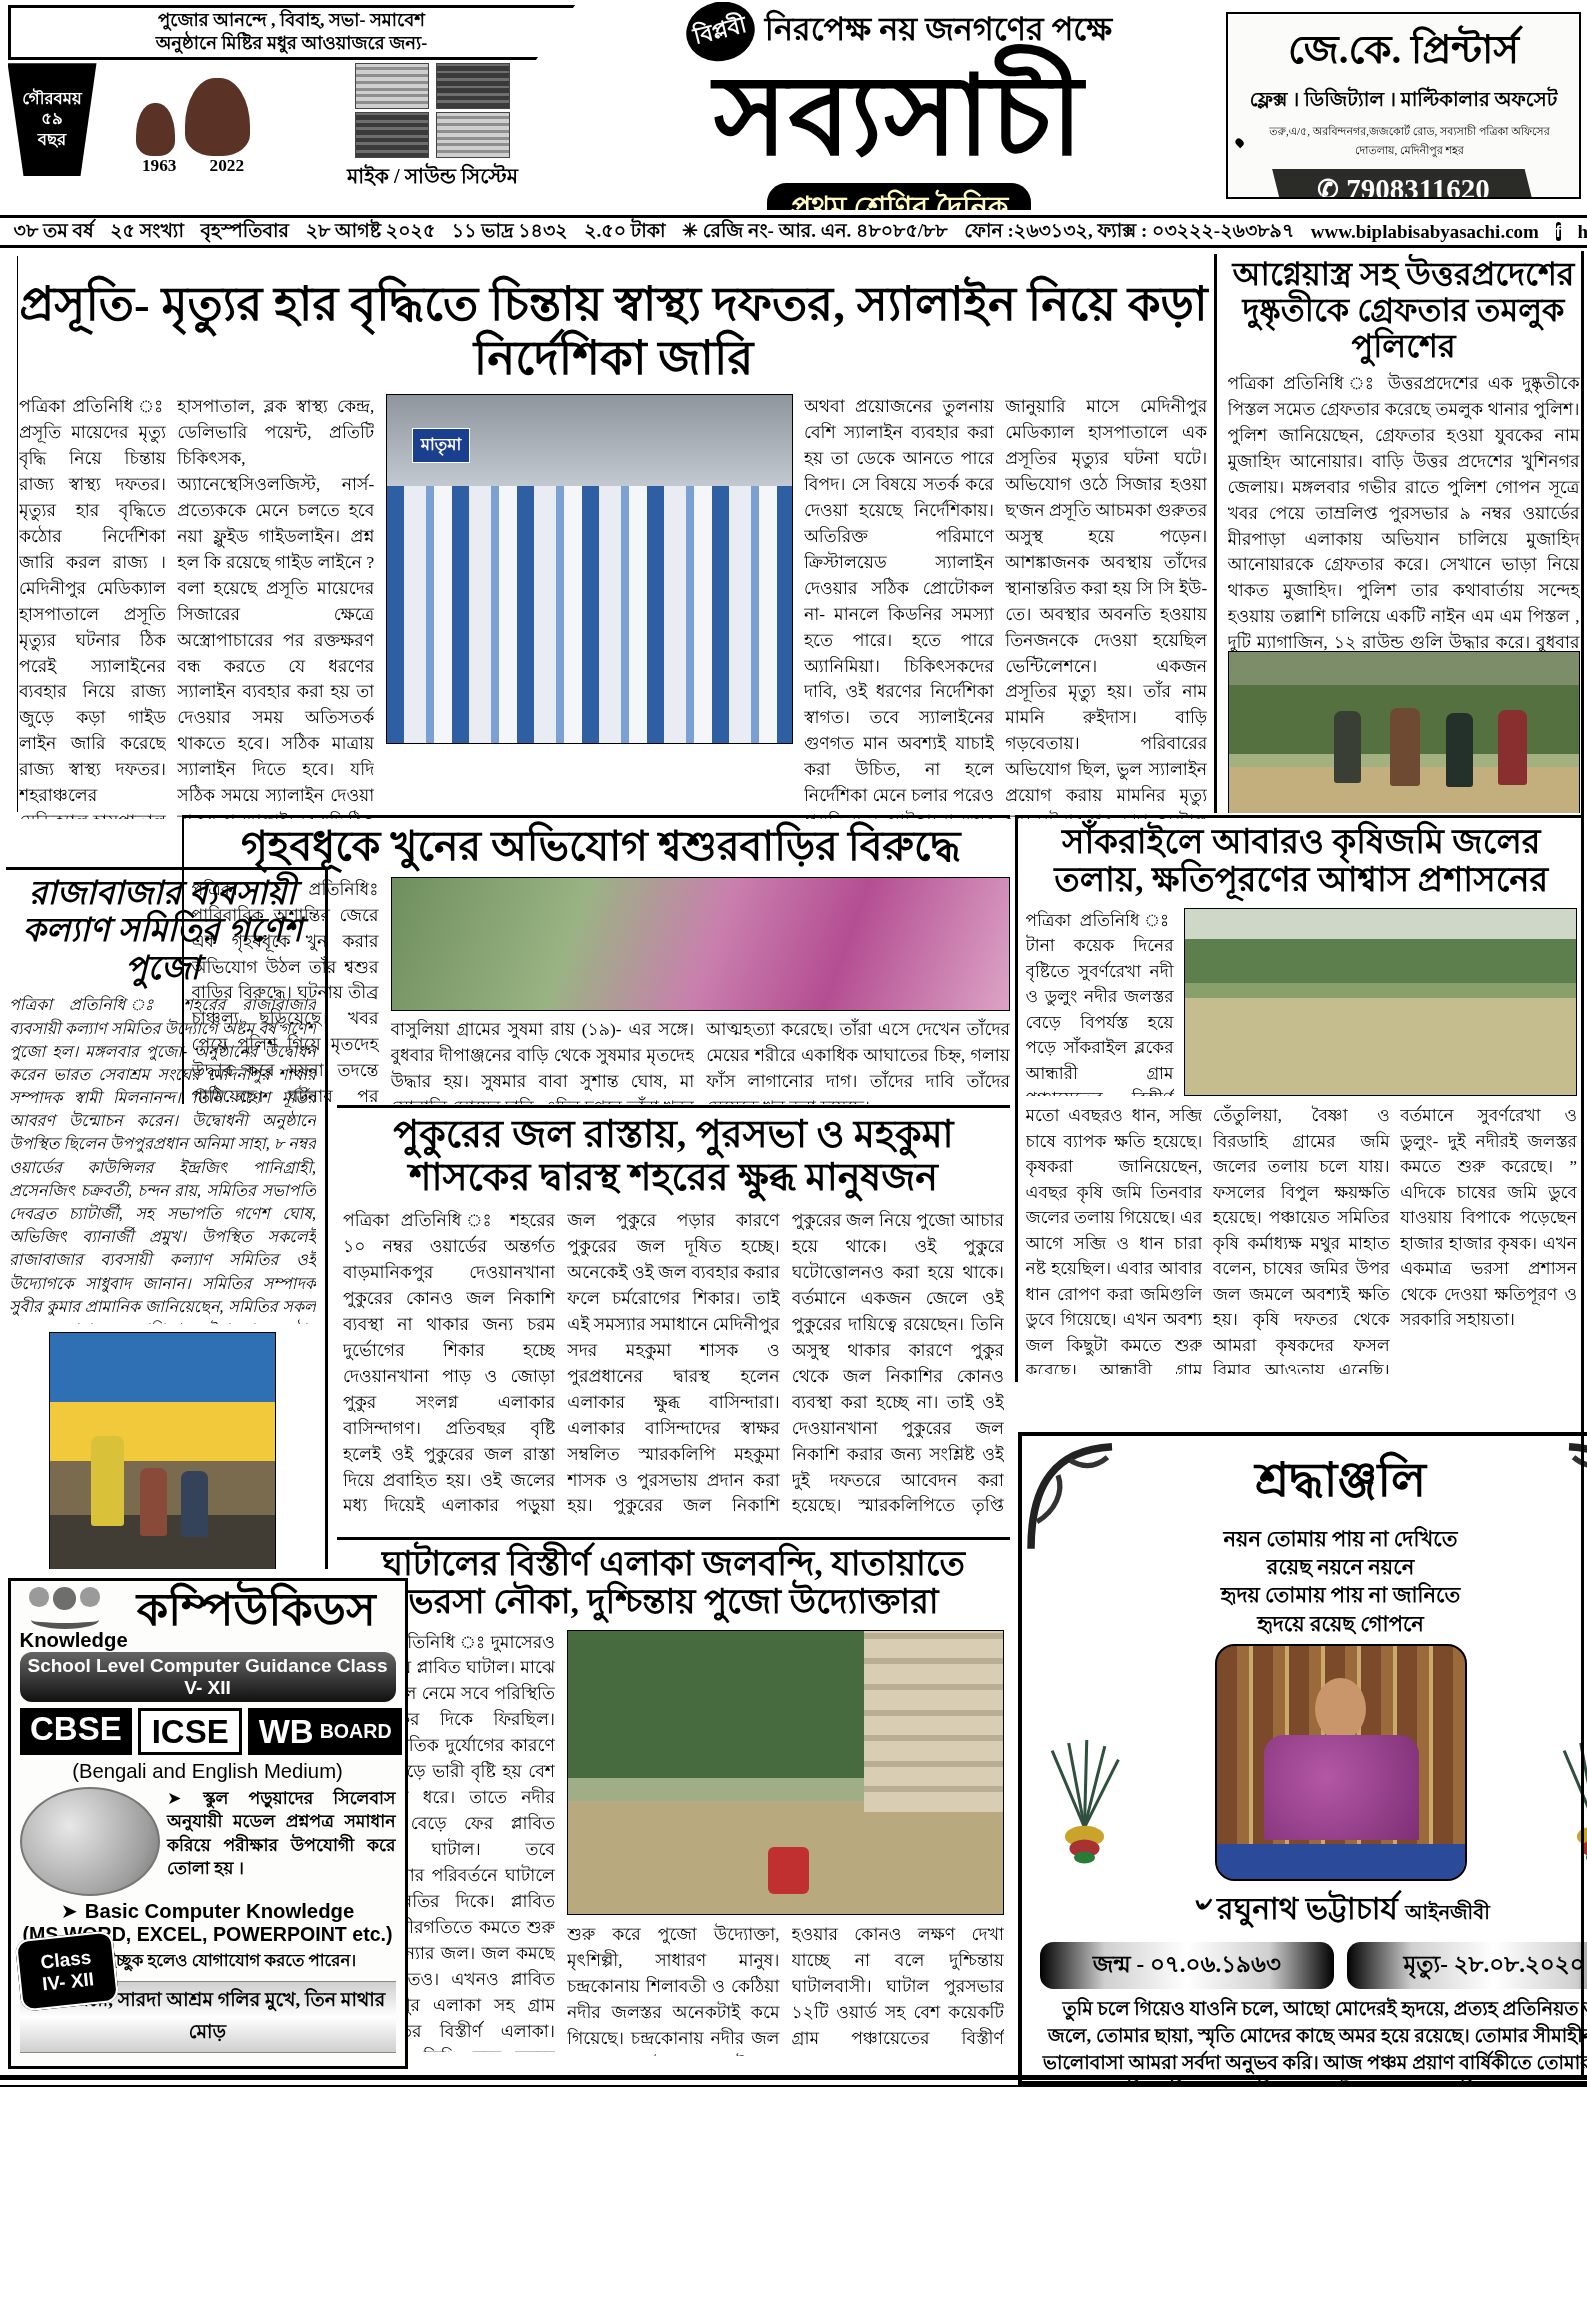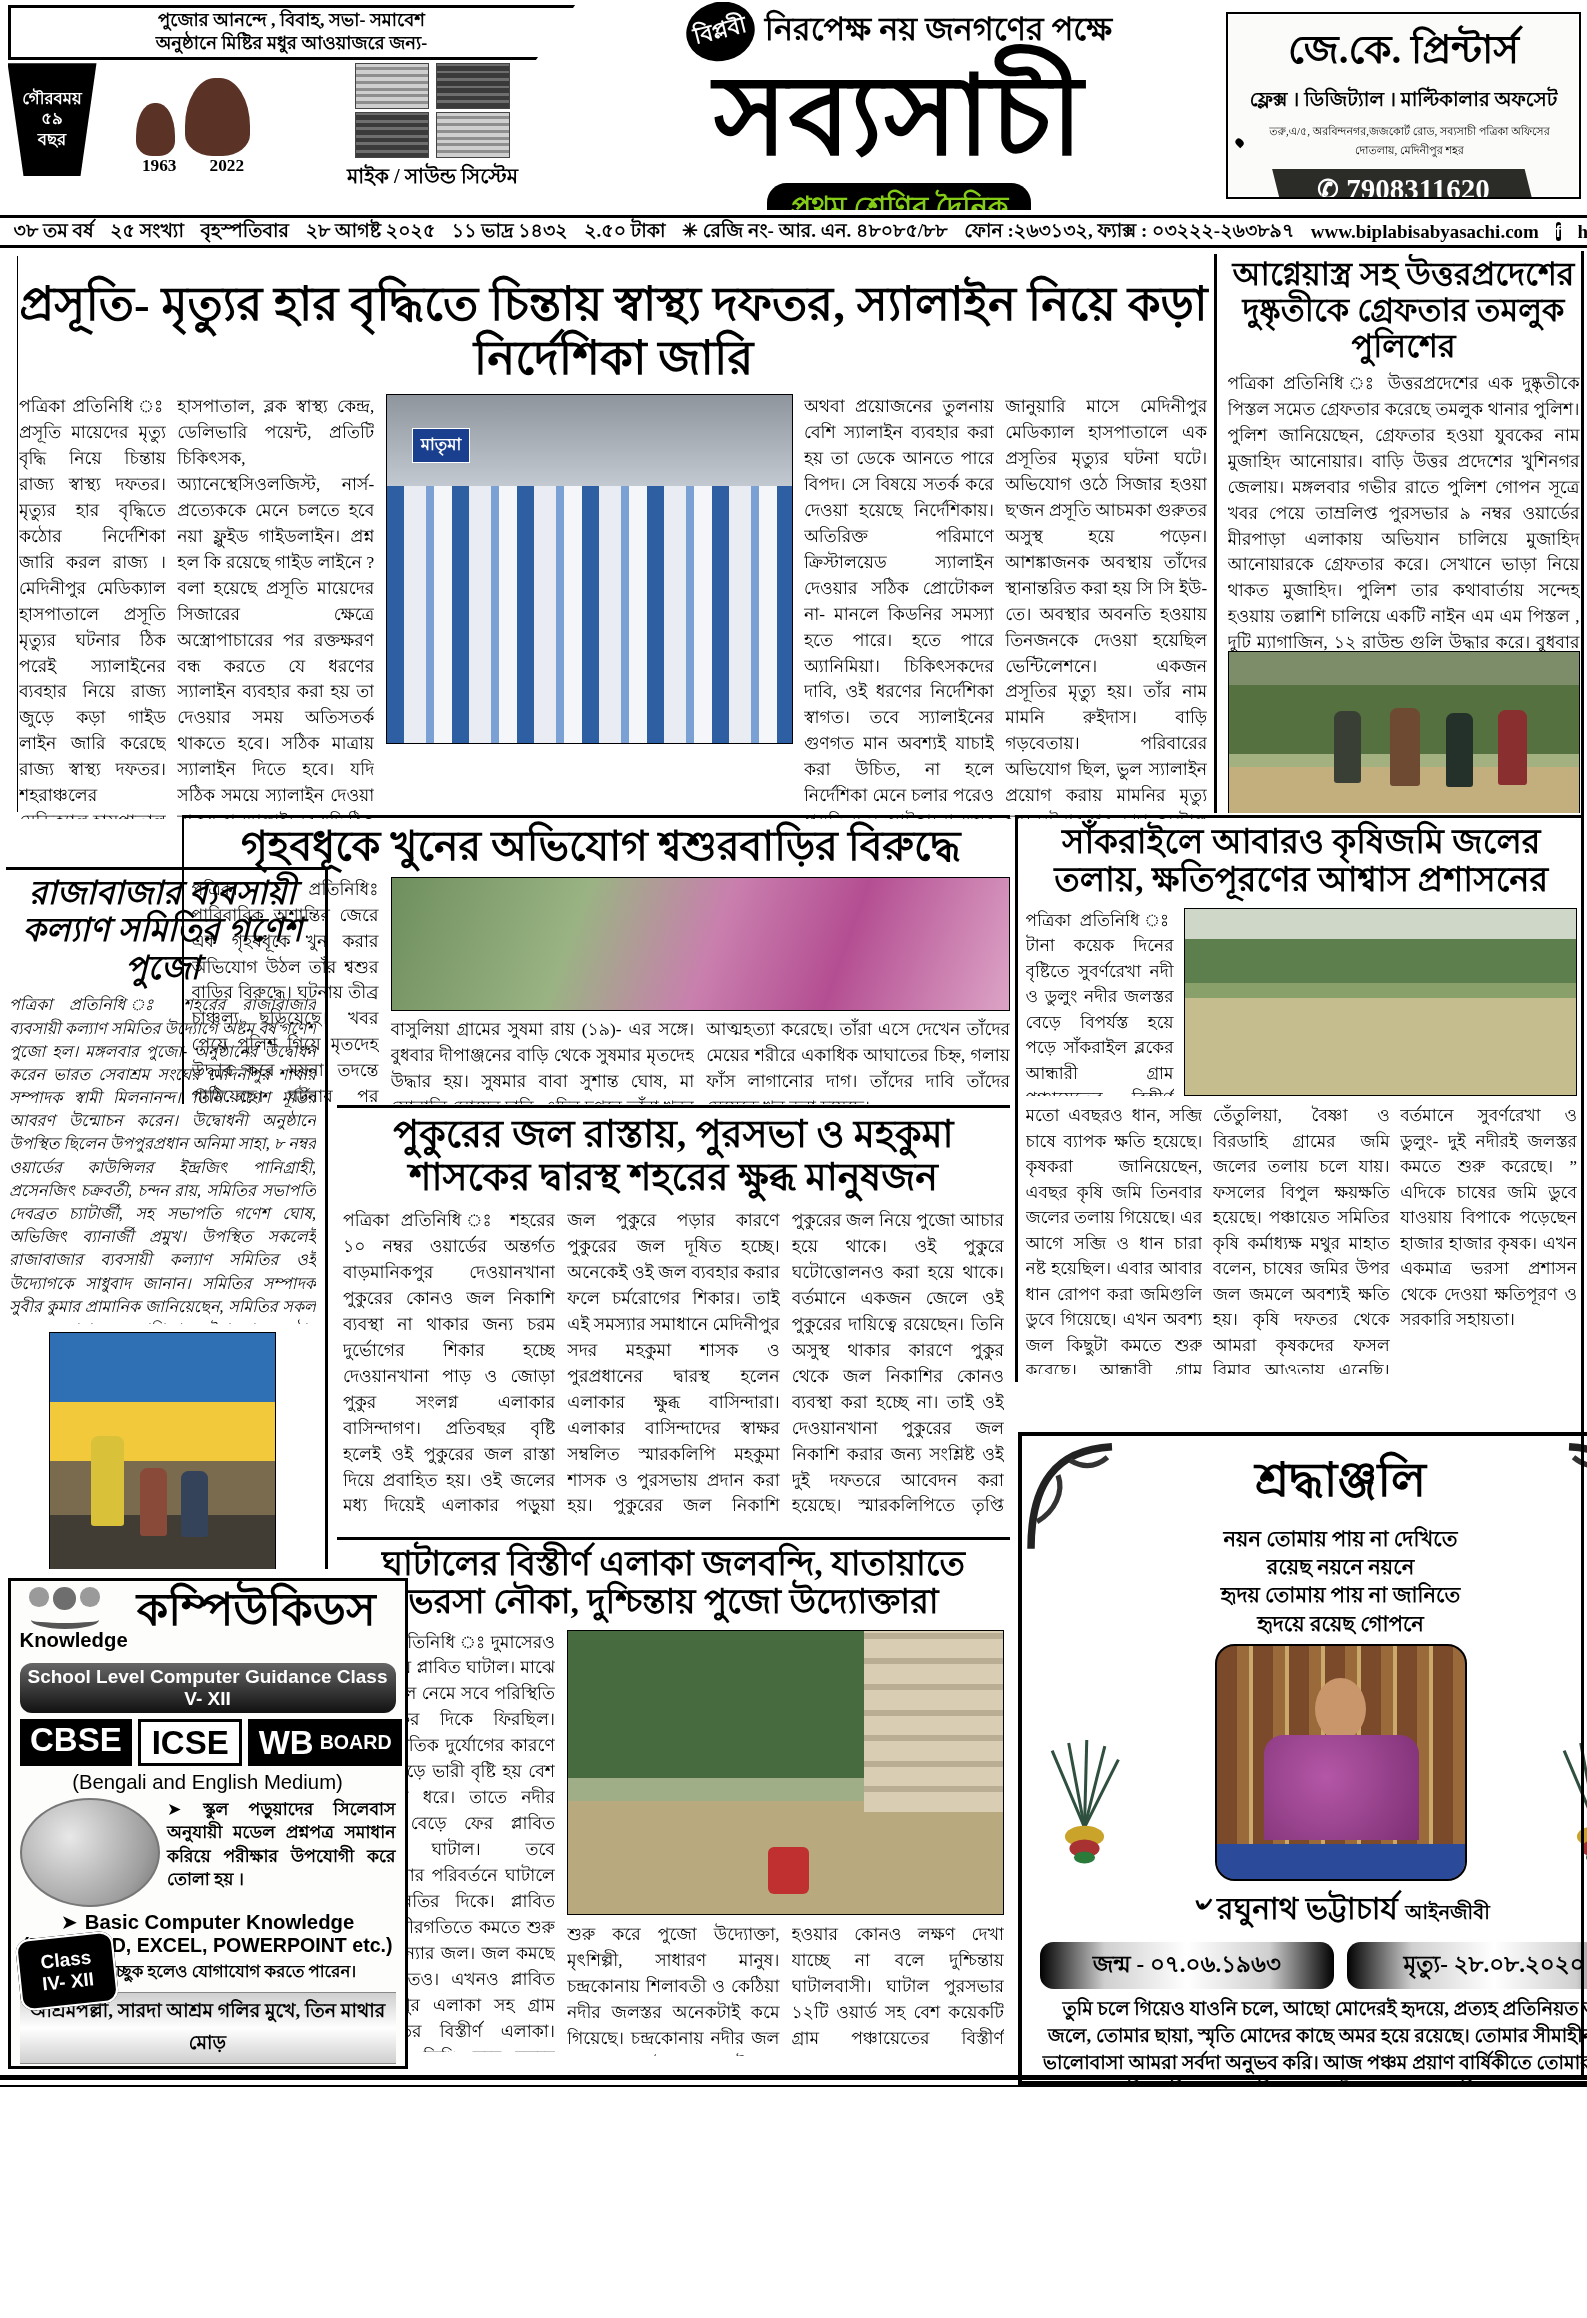--- a/index.html
+++ b/index.html
@@ -31,21 +31,21 @@
   .eq-box.dark{background:repeating-linear-gradient(0deg,#3a3a3a 0 4.5px,#6e6e6e 4.5px 7.5px);}
   .mic-label{font-size:20.3px;font-weight:bold;}
   .shop-name{font-size:54px;font-weight:bold;letter-spacing:4.5px;text-align:center;line-height:1.0;
              text-shadow:2.3px 2.3px 0 #bdbdbd;}
   .masthead{left:581px;top:1.5px;width:636px;height:208px;text-align:center;overflow:hidden;}
   .tag-row{display:flex;align-items:center;justify-content:center;gap:10.5px;}
   .rev-badge{background:#000;color:#fff;border-radius:50%;padding:10.5px 7.5px;font-size:22.6px;font-weight:bold;
              transform:rotate(-14deg);display:inline-block;}
   .tagline{font-size:32px;font-weight:bold;}
   .nameplate{font-size:111px;font-weight:bold;line-height:1.0;letter-spacing:1.5px;}
-  .sub-pill{display:inline-block;background:#000;color:#84cc16;border-radius:19.6px;padding:1.5px 22.6px;
+  .sub-pill{display:inline-block;background:#000;color:#fef9c3;border-radius:19.6px;padding:1.5px 22.6px;
             font-size:29px;font-weight:bold;margin-top:11px;}
   .jk{left:1226px;top:12px;width:355px;height:187px;border:2.3px solid #000;box-shadow:0 0 0 1.5px #fff inset;
       background:#fbfbf9;text-align:center;padding:4.5px 7.5px;box-sizing:border-box;overflow:hidden;}
   .jk-name{font-size:39px;font-weight:bold;}
   .jk-serv{font-size:19.6px;font-weight:bold;margin-top:1.5px;}
   .jk-addr{font-size:11px;margin-top:6px;display:flex;align-items:center;justify-content:center;gap:4.5px;}
   .pin{width:9px;height:9px;border-radius:50% 50% 50% 0;background:#000;transform:rotate(-45deg);display:inline-block;}
   .jk-phone{margin:7.5px auto 0;background:#2b2b28;color:#fff;width:248px;padding:4.5px 7.5px;font-size:29px;
             font-weight:bold;clip-path:polygon(0 0,96% 0,100% 100%,4% 100%);display:flex;align-items:center;justify-content:center;gap:7.5px;}
   .phone-glyph{font-size:25.6px;}
@@ -141,21 +141,21 @@
          padding:6px 9px;background:#fdfdfb;overflow:hidden;position:absolute;}
   .ck-head{display:flex;gap:7.5px;align-items:flex-start;}
   .ck-logo{width:90px;text-align:center;}
   .ck-dots{display:flex;justify-content:center;gap:4.5px;}
   .ck-dot{width:19.6px;height:19.6px;border-radius:50%;background:#9a9a9a;}
   .ck-dot.m{background:#6e6e6e;width:22.6px;height:22.6px;}
   .ck-arc{width:68px;height:12px;border-bottom:6px solid #555;border-radius:0 0 50% 50%;margin:1.5px auto 0;}
   .ck-brand-en{font-size:20.3px;font-weight:bold;font-family:"Liberation Sans",sans-serif;}
   .ck-brand-bn{flex:1;font-size:45px;font-weight:bold;text-align:center;line-height:1.05;}
   .ck-bar{background:linear-gradient(180deg,#666,#111);color:#fff;border-radius:12px;text-align:center;
-          font-size:19px;font-weight:bold;padding:3px 1.5px;margin-top:11px;font-family:"Liberation Sans",sans-serif;}
+          font-size:19px;font-weight:bold;padding:3px 1.5px;margin-top:0;font-family:"Liberation Sans",sans-serif;}
   .ck-boards{display:flex;gap:6px;margin-top:6px;align-items:stretch;font-family:"Liberation Sans",sans-serif;}
   .ck-board{background:#000;color:#fff;font-weight:bold;font-size:33px;padding:1.5px 10.5px;}
   .ck-board.icse{background:#fff;color:#000;border:3px solid #000;}
   .ck-board.wb{display:flex;align-items:center;gap:6px;flex:1;justify-content:center;}
   .ck-board small{font-size:19.6px;}
   .ck-medium{text-align:center;font-size:20.3px;margin-top:4.5px;font-family:"Liberation Sans",sans-serif;}
   .ck-mid{display:flex;gap:7.5px;margin-top:4.5px;}
   .ck-kids{width:136px;height:105px;border-radius:50%;border:2.3px solid #777;flex:0 0 136px;
      background:radial-gradient(circle at 35% 35%,#e8e8e8,#9e9e9e 70%,#6e6e6e);}
   .ck-p1{font-size:17.3px;font-weight:bold;text-align:justify;line-height:1.35;}

